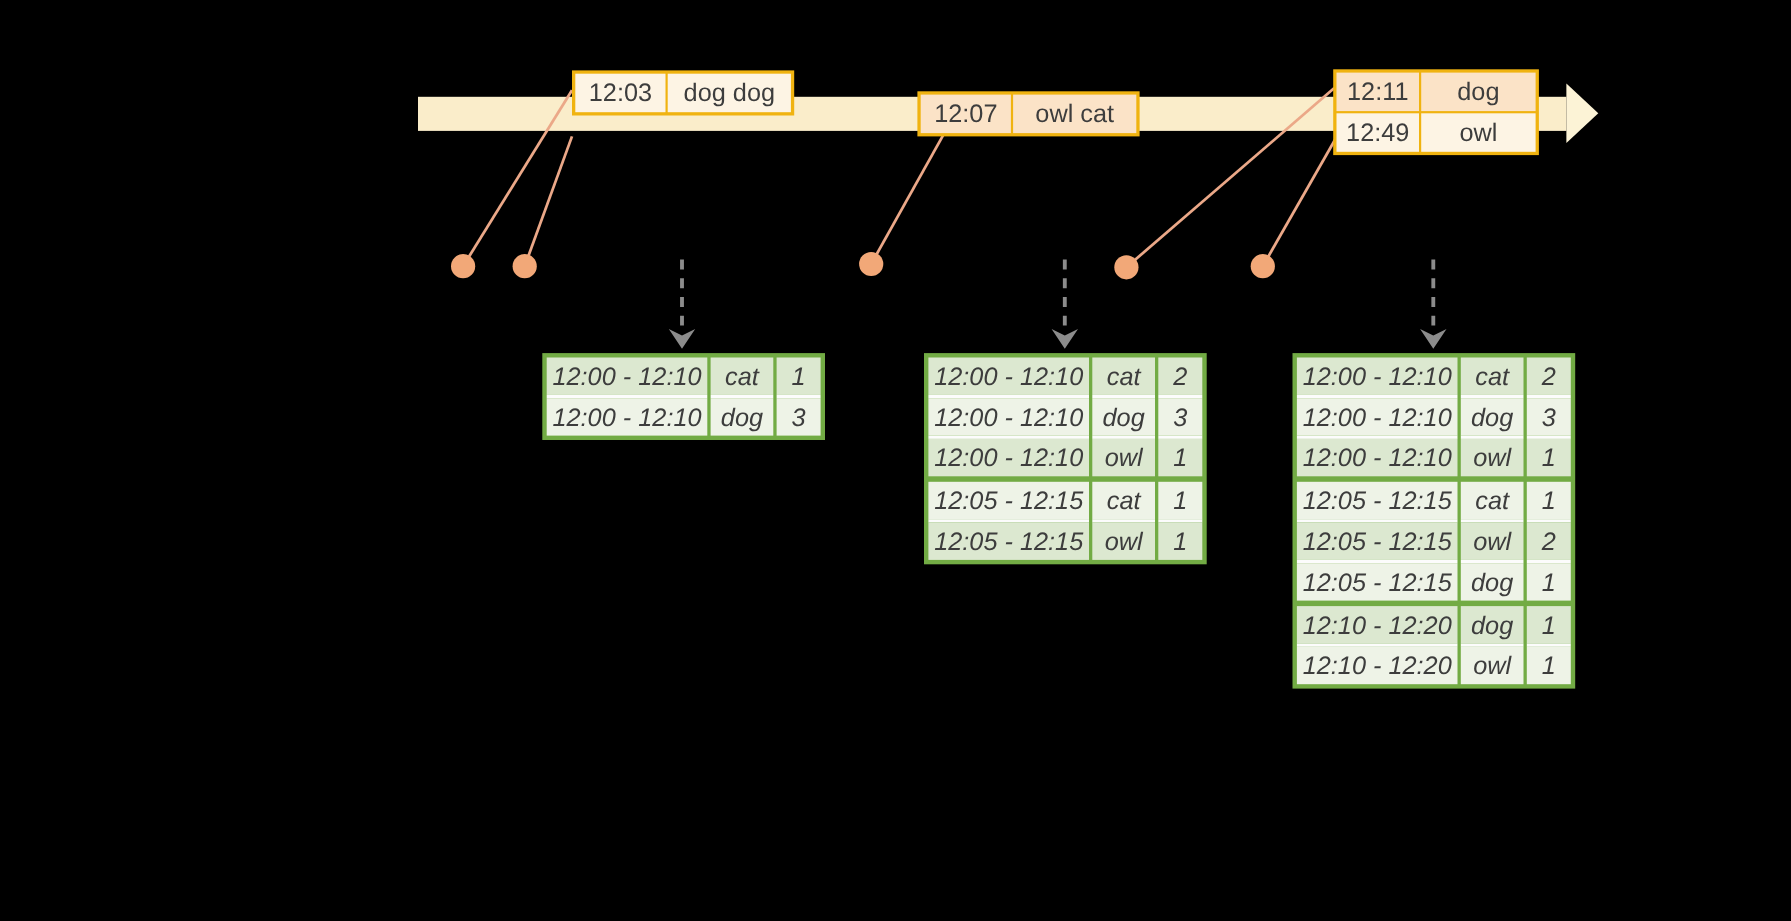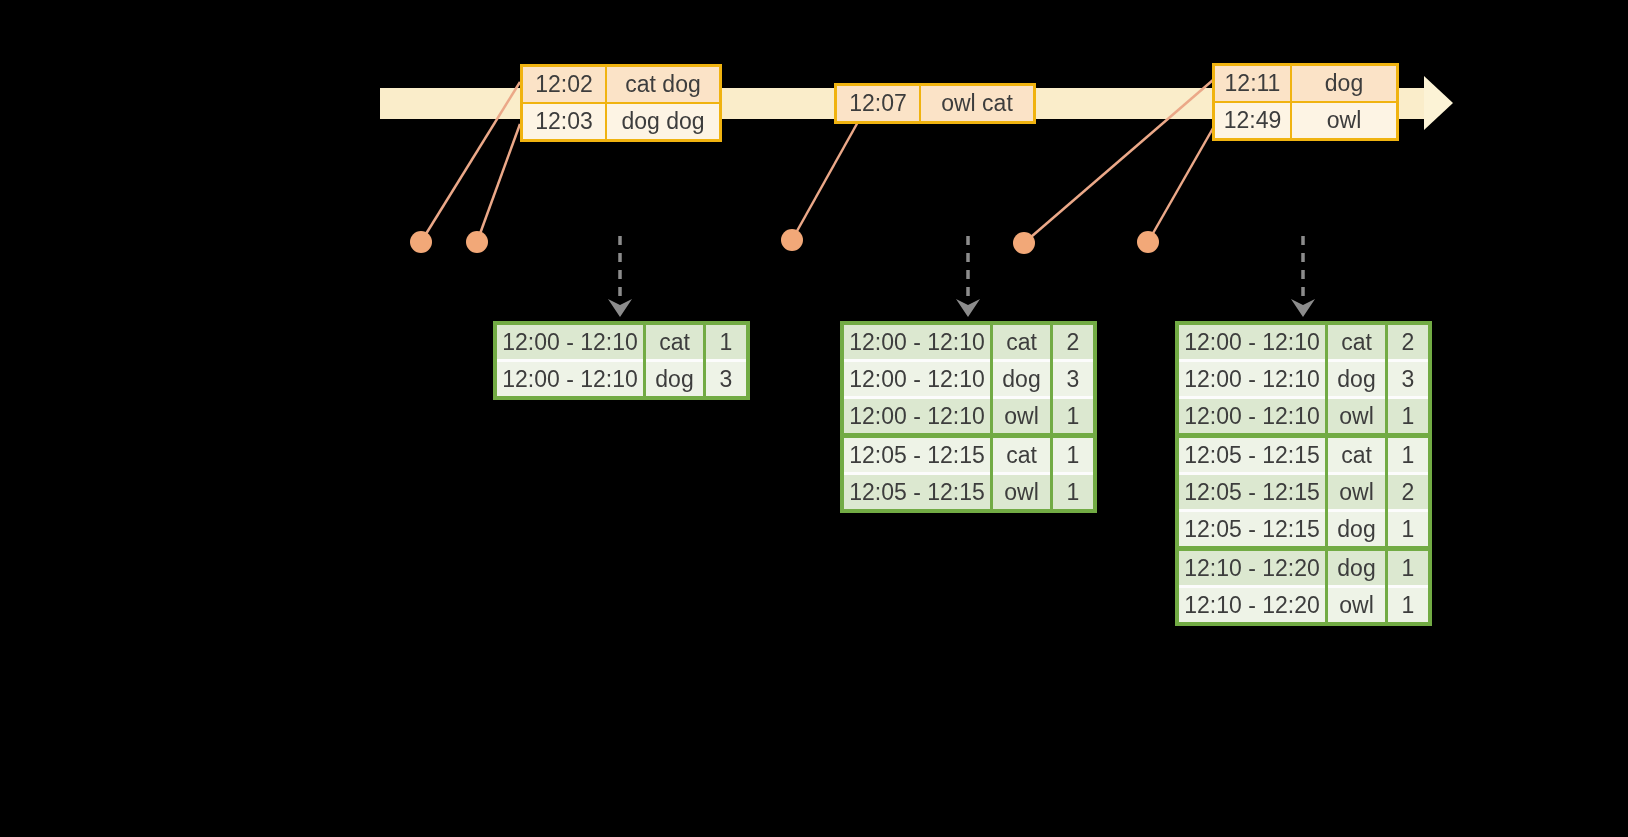--- a/index.html
+++ b/index.html
@@ -26,21 +26,21 @@
   .ecell{display:flex;align-items:center;justify-content:center;height:35px;font-size:23px;}
   .erow.dark  .ecell{background:var(--event-row-dark);}
   .erow.light .ecell{background:var(--event-row-light);}
   #et0{left:520px;top:64px;}  #et0 .c0{width:82px;} #et0 .c1{width:112px;}
   #et1{left:834px;top:83px;}  #et1 .c0{width:82px;} #et1 .c1{width:112px;}
   #et2{left:1212px;top:63px;} #et2 .c0{width:75px;} #et2 .c1{width:104px;}
 
   .result-table{position:absolute;display:flex;flex-direction:column;
                 background:var(--result-table-border);padding:4px;}
   .rrow,.rgap{display:flex;gap:3px;}
-  .rcell{display:flex;align-items:center;justify-content:center;height:34px;font-size:23px;}
+  .rcell{display:flex;align-items:center;justify-content:center;height:34px;font-size:23px;font-style:italic;}
   .rrow.dark  .rcell{background:var(--result-row-dark);}
   .rrow.light .rcell{background:var(--result-row-light);}
   .result-table .c0{width:146px;} .result-table .c1{width:57px;} .result-table .c2{width:40px;}
   .rgap{height:3px;} .rgap div{background:var(--row-gap);height:3px;}
   .ggap{height:5px;}
   #rt0{left:493px;top:321px;} #rt1{left:840px;top:321px;} #rt2{left:1175px;top:321px;}
 </style>
 </head>
 <body>
 
@@ -65,24 +65,20 @@
 
     <line class="trigger-line" x1="620" y1="236" x2="620" y2="298"></line>
     <polygon class="trigger-head" points="608,299 620,305 632,299 620,317"></polygon>
     <line class="trigger-line" x1="968" y1="236" x2="968" y2="298"></line>
     <polygon class="trigger-head" points="956,299 968,305 980,299 968,317"></polygon>
     <line class="trigger-line" x1="1303" y1="236" x2="1303" y2="298"></line>
     <polygon class="trigger-head" points="1291,299 1303,305 1315,299 1303,317"></polygon>
   </svg>
 
   <div class="event-table" id="et0">
-      <div class="erow dark">
-        <div class="ecell c0">12:02</div>
-        <div class="ecell c1">cat dog</div>
-      </div>
       <div class="erow light">
         <div class="ecell c0">12:03</div>
         <div class="ecell c1">dog dog</div>
       </div>
     </div>
   <div class="event-table" id="et1">
       <div class="erow dark">
         <div class="ecell c0">12:07</div>
         <div class="ecell c1">owl cat</div>
       </div>

